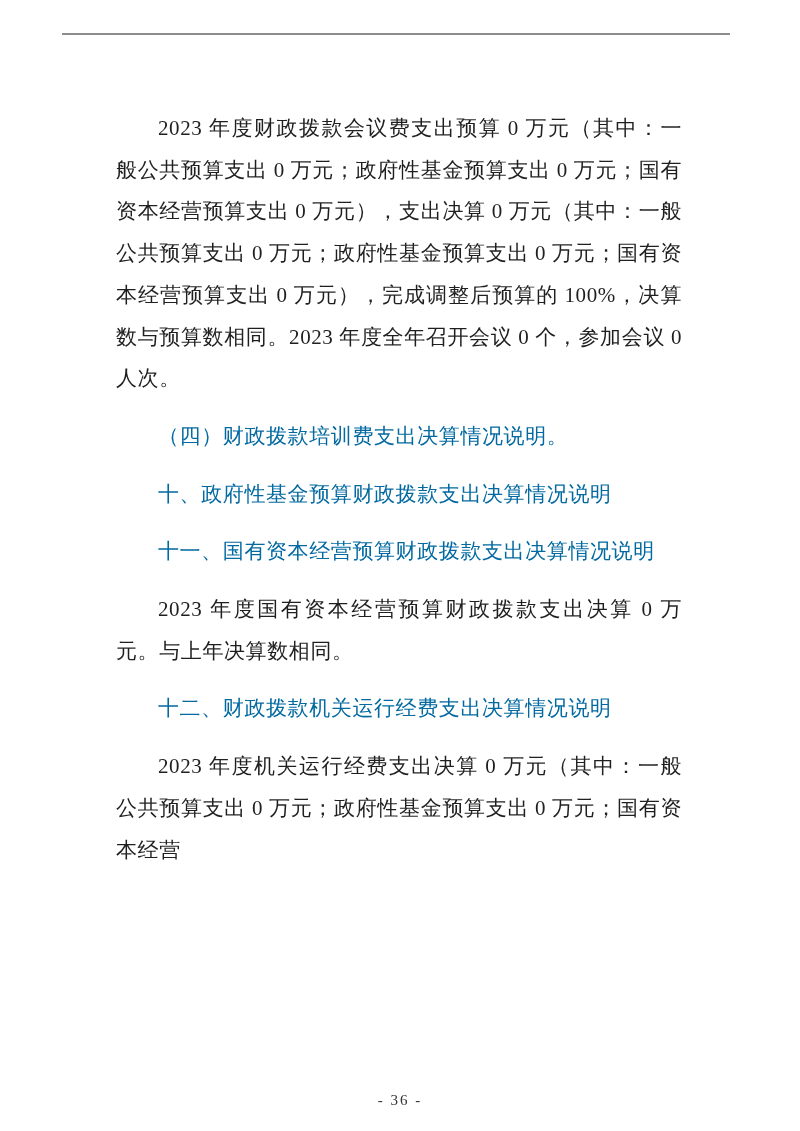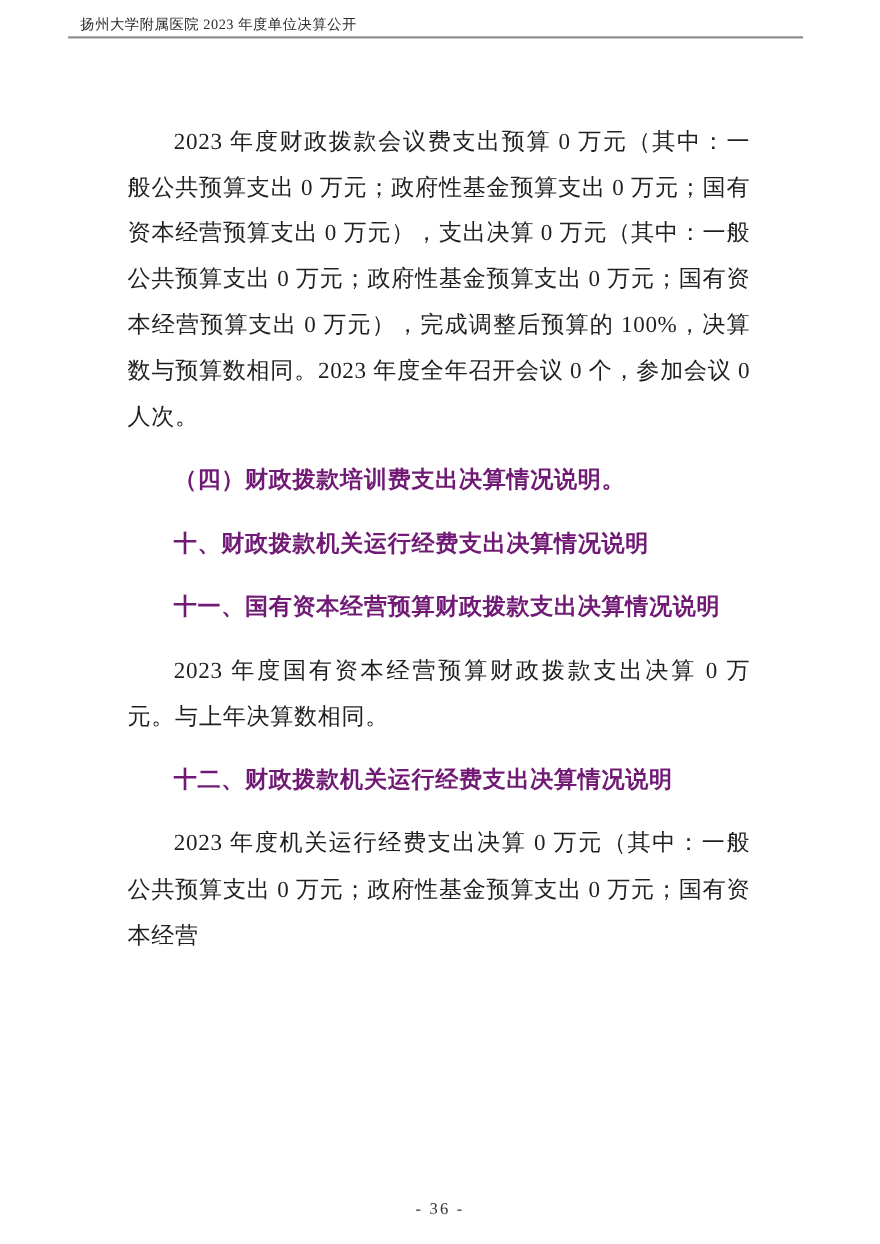--- a/index.html
+++ b/index.html
@@ -44,45 +44,44 @@
     margin: 16px;
     font-size: 21px;
     line-height: 41.7px;
     letter-spacing: 0.6px;
     text-align: justify;
     text-justify: inter-character;
     text-indent: 2em;
     color: #1f1f1f;
   }
   .doc-body p.heading {
-    font-weight: bold;
-    color: #701a75;
+    font-weight: normal;
+    color: #0369a1;
   }
   .footer {
     position: absolute;
     left: 0;
     top: 1092px;
     width: 100%;
     text-align: center;
     font-size: 15px;
     letter-spacing: 2px;
     color: #333333;
   }
 </style>
 </head>
 <body>
 
 <div class="page">
-  <div class="header">扬州大学附属医院 2023 年度单位决算公开</div>
   <div class="header-rule"></div>
 
   <div class="doc-body">
       <p>2023 年度财政拨款会议费支出预算 0 万元（其中：一般公共预算支出 0 万元；政府性基金预算支出 0 万元；国有资本经营预算支出 0 万元），支出决算 0 万元（其中：一般公共预算支出 0 万元；政府性基金预算支出 0 万元；国有资本经营预算支出 0 万元），完成调整后预算的 100%，决算数与预算数相同。2023 年度全年召开会议 0 个，参加会议 0 人次。</p>
       <p class="heading">（四）财政拨款培训费支出决算情况说明。</p>
-      <p class="heading">十、财政拨款机关运行经费支出决算情况说明</p>
+      <p class="heading">十、政府性基金预算财政拨款支出决算情况说明</p>
       <p class="heading">十一、国有资本经营预算财政拨款支出决算情况说明</p>
       <p>2023 年度国有资本经营预算财政拨款支出决算 0 万元。与上年决算数相同。</p>
       <p class="heading">十二、财政拨款机关运行经费支出决算情况说明</p>
       <p>2023 年度机关运行经费支出决算 0 万元（其中：一般公共预算支出 0 万元；政府性基金预算支出 0 万元；国有资本经营</p>
     </div>
 
   <div class="footer">- 36 -</div>
 </div>
 
 </body></html>

